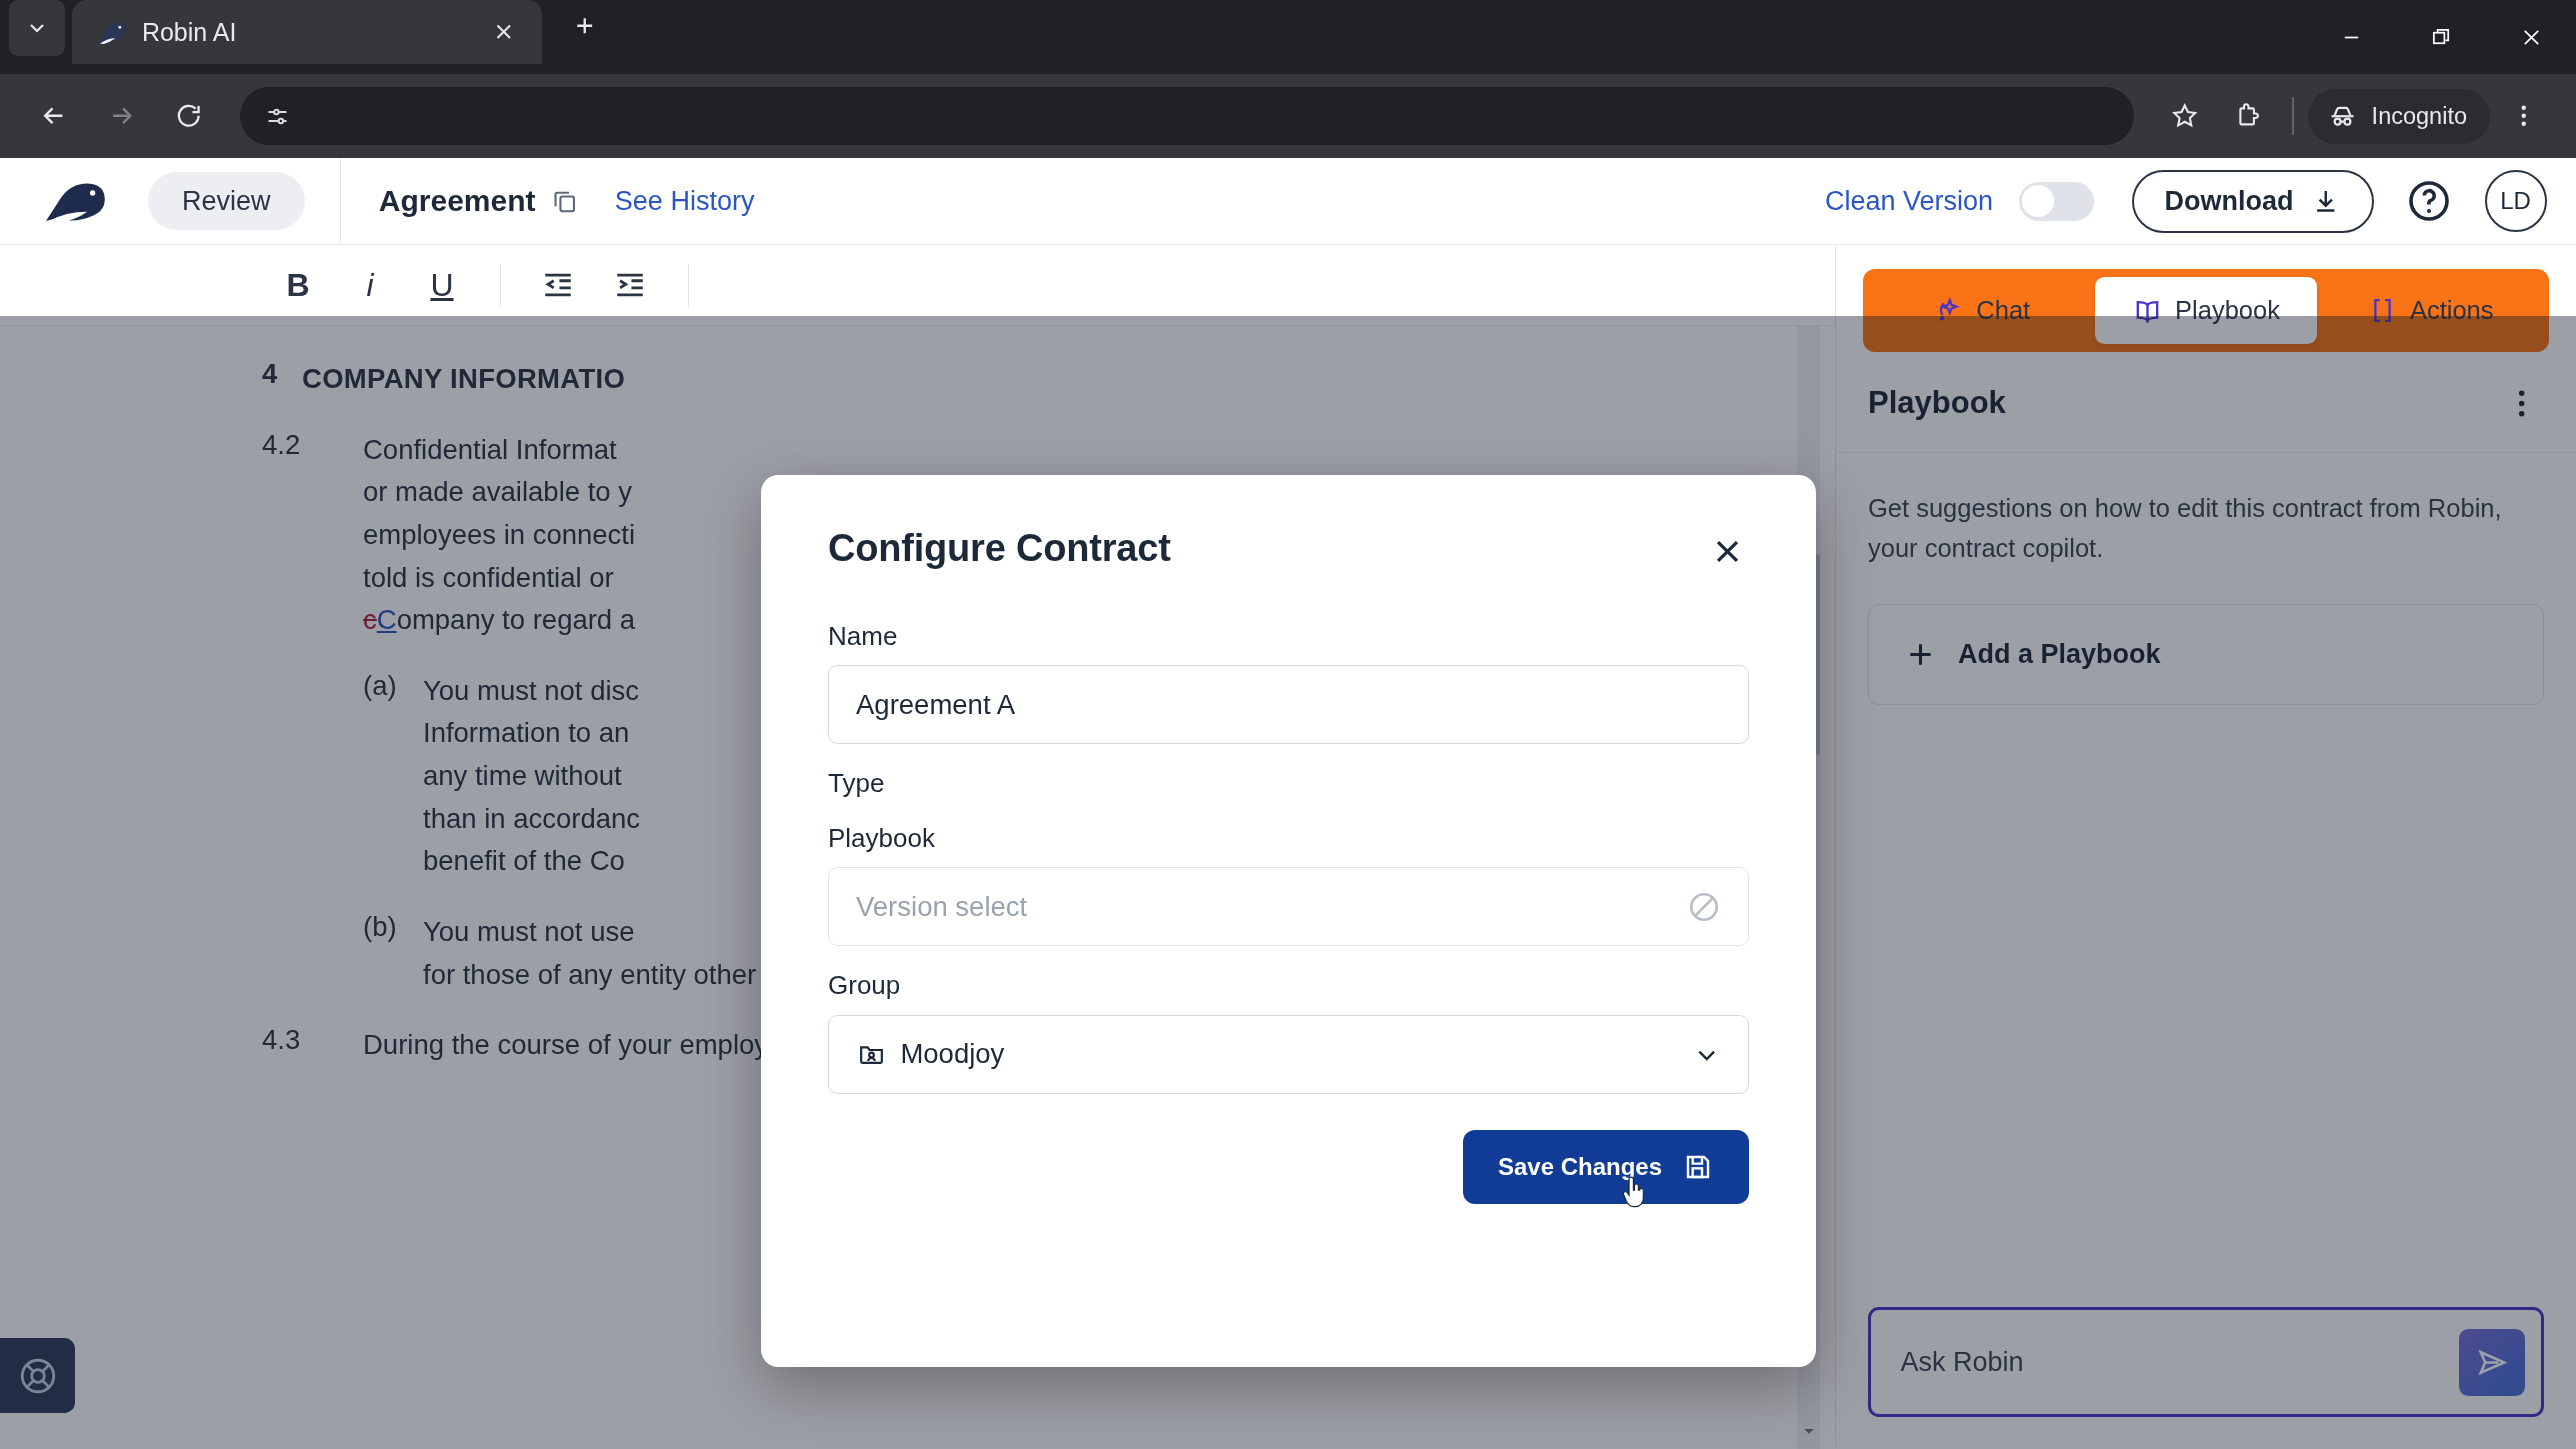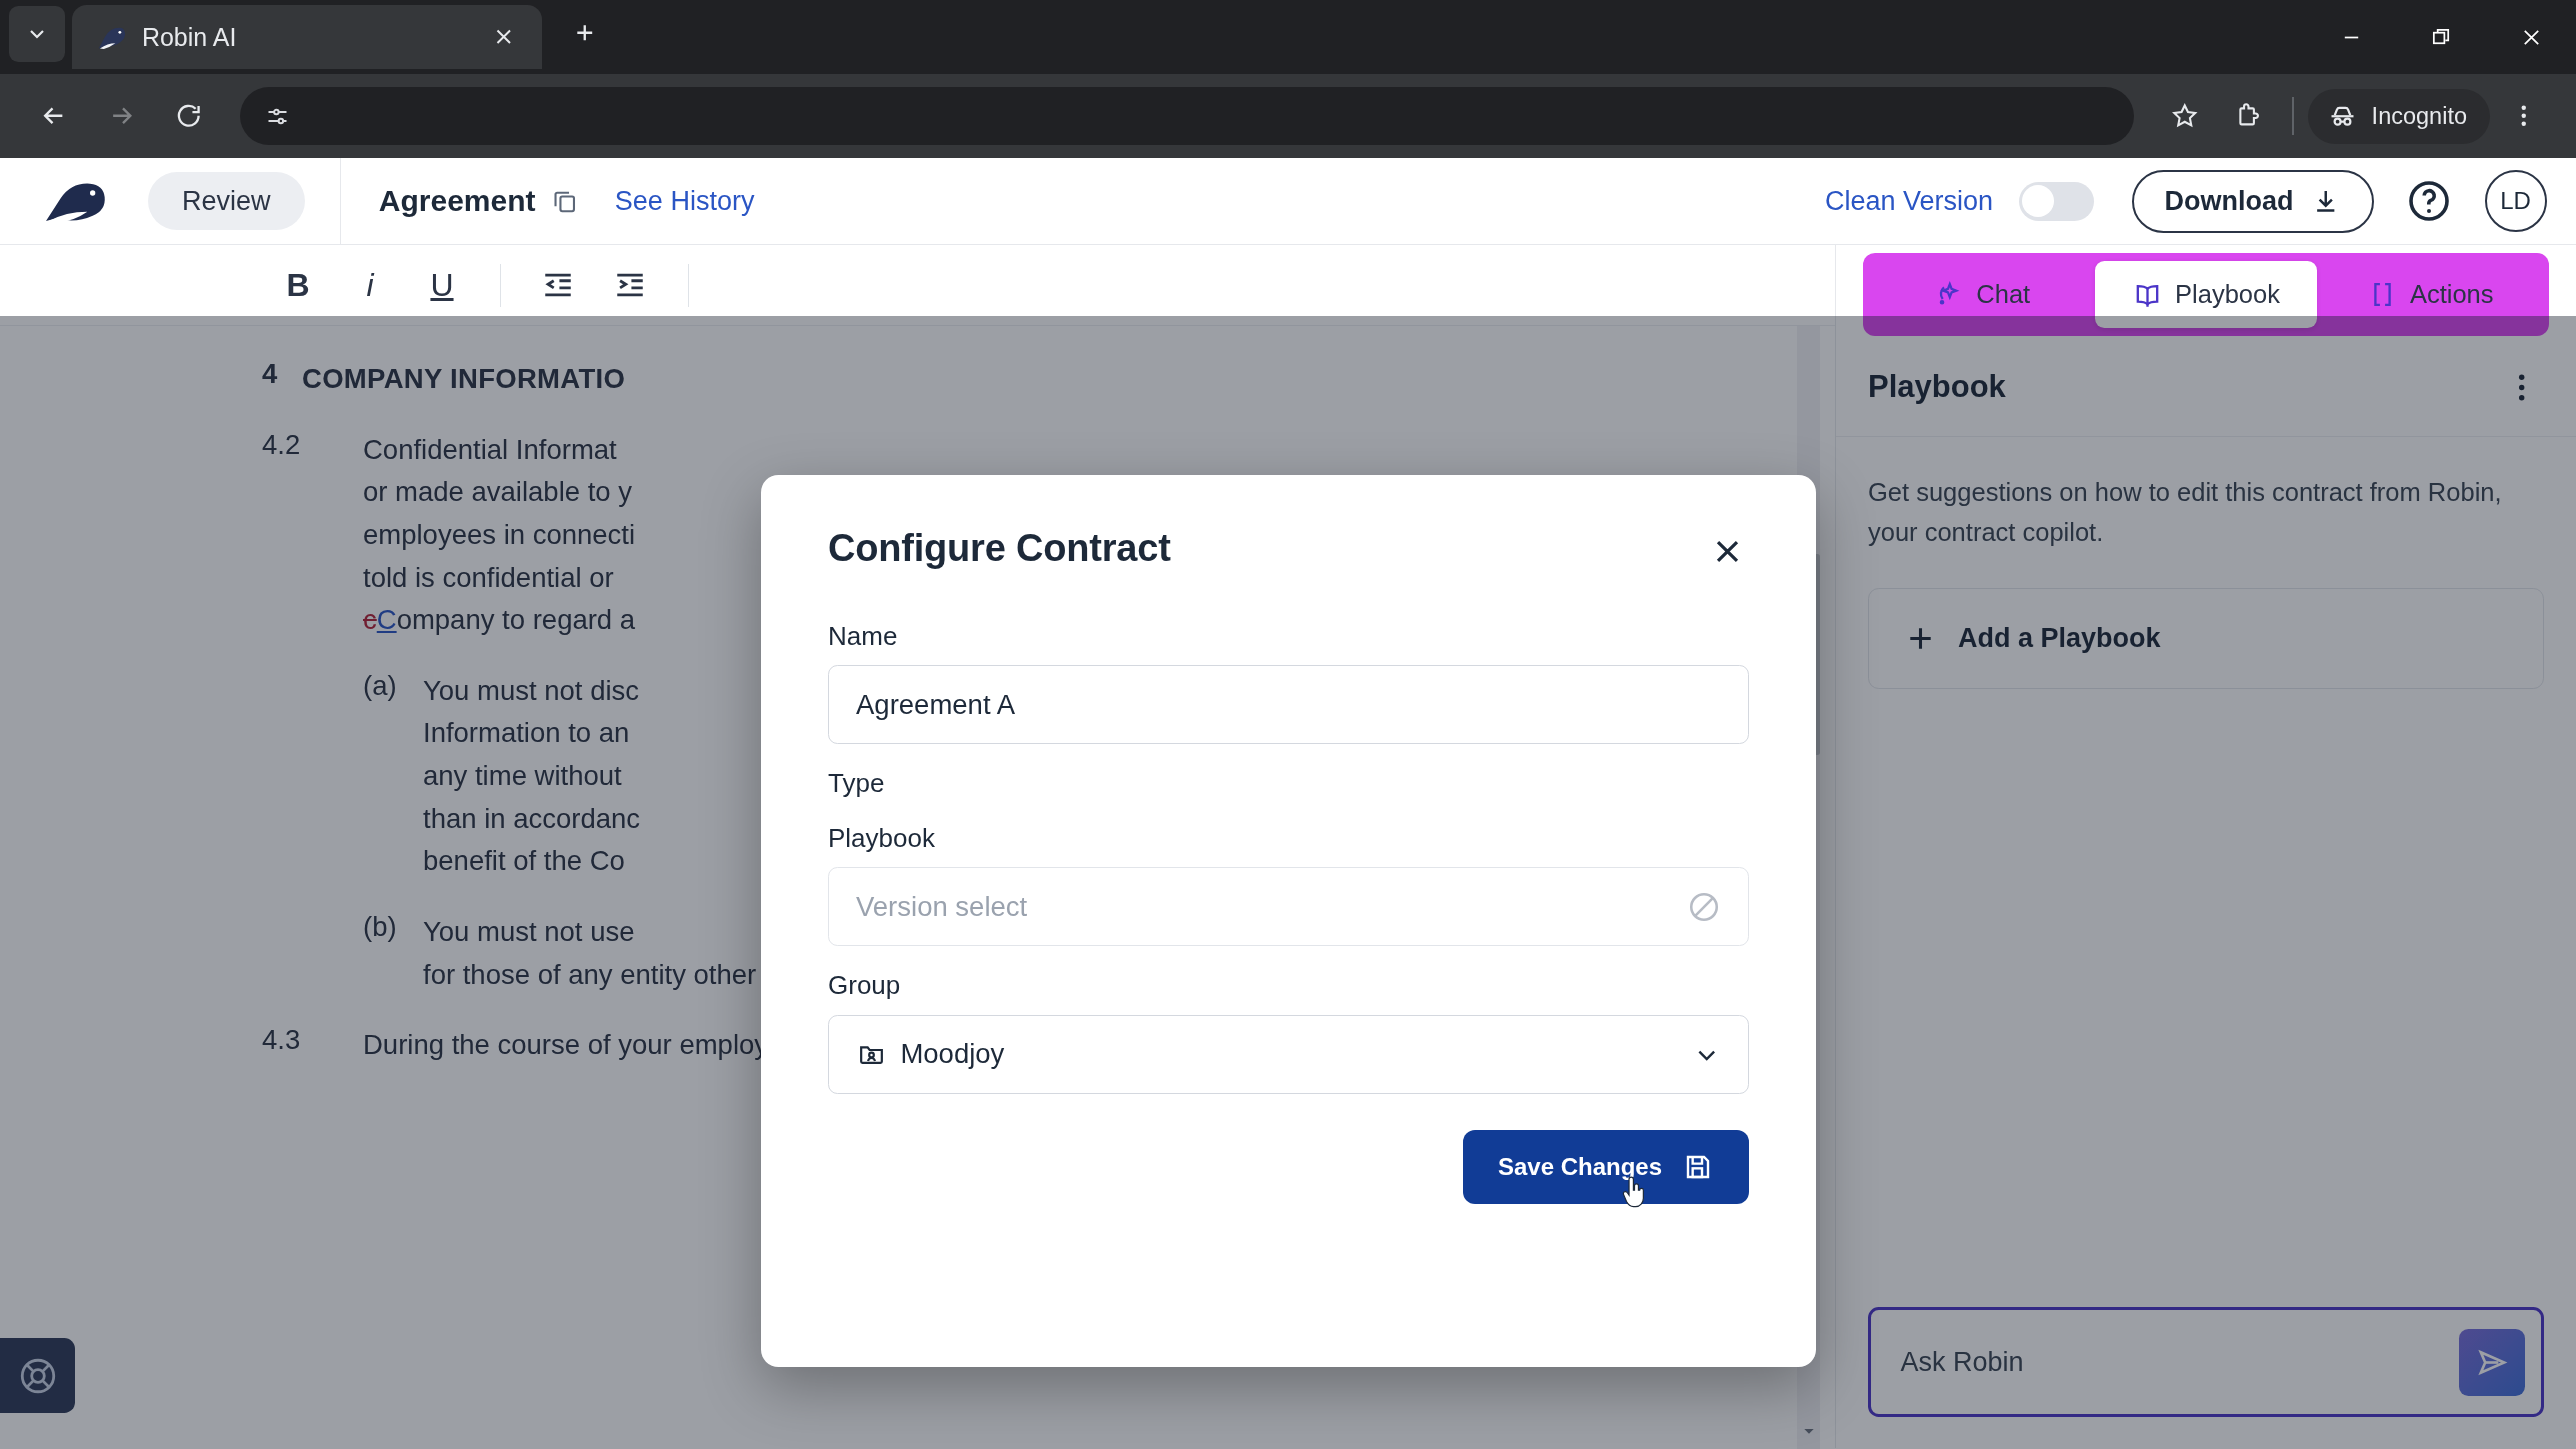--- a/index.html
+++ b/index.html
@@ -8,21 +8,21 @@
     overflow: hidden;
     font-family: "Liberation Sans", sans-serif;
     background: #202124;
   }
 
   
   .browser { width: 2576px; height: 1449px; position: relative; background: #202124; }
 
   .tabstrip {
     height: 74px; background: #202124;
-    display: flex; align-items: center; padding-left: 9.4px; position: relative;
+    display: flex; align-items: flex-start; padding-left: 9.4px; position: relative;
   }
   .tabsearch {
     width: 56px; height: 56px; margin-bottom: 5.4px; margin-right: 6.7px;
     border-radius: 9.4px; background: #35373a;
     display: flex; align-items: center; justify-content: center;
     flex: 0 0 auto;
   }
   .tabsearch svg { width: 24px; height: 24px; }
 
   .tab {
@@ -174,21 +174,21 @@
     display: flex; align-items: center; justify-content: center;
   }
   .support-btn svg { width: 42px; height: 42px; }
 
   
   .side-pane {
     width: 741px; background: #ffffff; border-left: 0.7px solid #e6e8ec;
     display: flex; flex-direction: column; position: relative;
   }
   .side-tabs {
-    margin: 8px 27px 0 27px; height: 83px; border-radius: 12px; background: #d946ef;
+    margin: 24px 27px 0 27px; height: 83px; border-radius: 12px; background: #f97316;
     display: flex; align-items: center; padding: 8px; gap: 2.7px;
   }
   .side-tab {
     flex: 1 1 0; height: 67px; border-radius: 9.4px;
     display: flex; align-items: center; justify-content: center; gap: 12px;
     font-size: 25.5px; color: #2b3445;
   }
   .side-tab.active { background: #ffffff; box-shadow: 0 1.3px 5.4px rgba(0,0,0,.10); }
   .side-tab svg { width: 31px; height: 31px; flex: 0 0 auto; }
 

